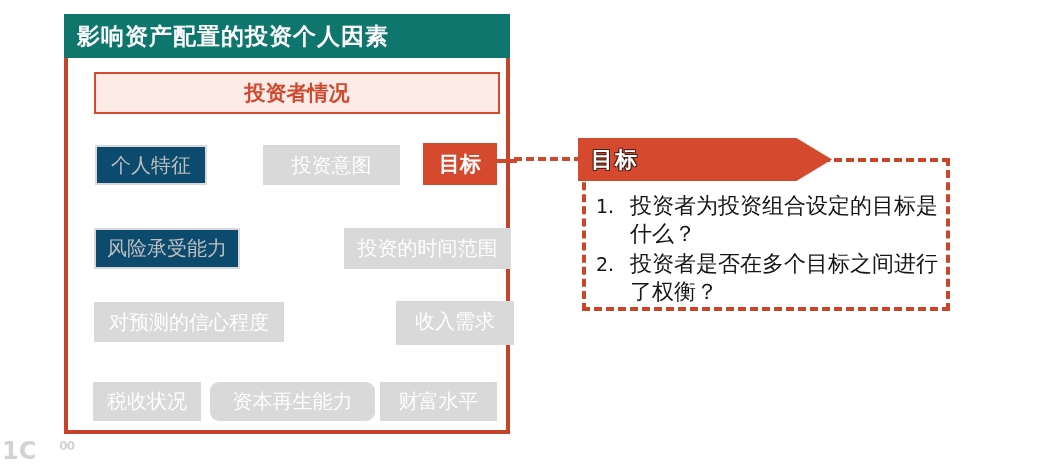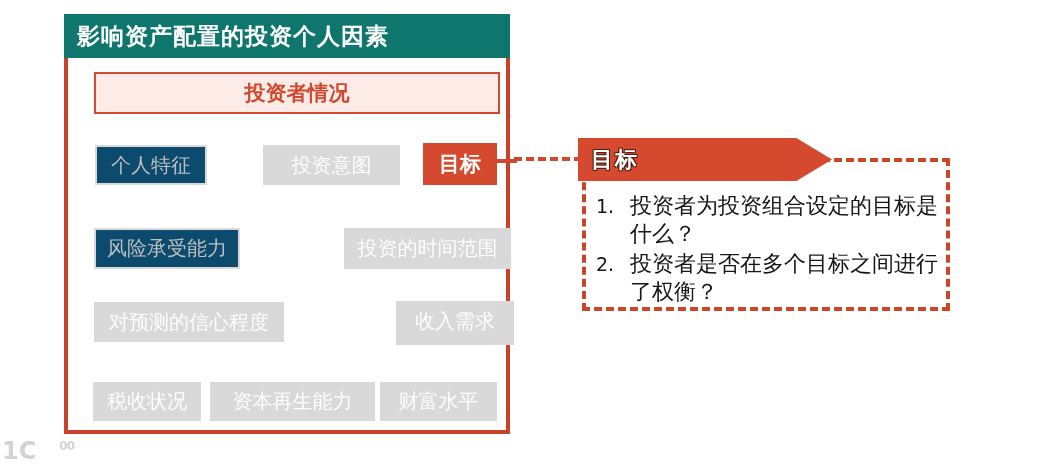--- a/index.html
+++ b/index.html
@@ -28,21 +28,21 @@
   .fbox.accent  { background: #d5492e; color: #ffffff; font-weight: bold; }
 
   .b0 { left: 95px;  top: 145px; width: 112px; height: 40px; line-height: 36px; }
   .b1 { left: 263px; top: 145px; width: 137px; height: 40px; line-height: 40px; }
   .b2 { left: 423px; top: 143px; width: 74px;  height: 42px; line-height: 42px; font-size: 21px; }
   .b3 { left: 94px;  top: 228px; width: 146px; height: 41px; line-height: 37px; }
   .b4 { left: 330px; top: 228px; width: 167px; height: 41px; line-height: 41px; margin-left: 14px; }
   .b5 { left: 94px;  top: 302px; width: 190px; height: 40px; line-height: 40px; }
   .b6 { left: 364px; top: 301px; width: 118px; height: 44px; line-height: 40px; margin-left: 32px; }
   .b7 { left: 93px;  top: 382px; width: 108px; height: 39px; line-height: 39px; }
-  .b8 { left: 210px; top: 382px; width: 165px; height: 39px; line-height: 39px; }
+  .b8 { left: 210px; top: 382px; width: 165px; height: 39px; line-height: 39px; border-radius: 9px; }
   .b9 { left: 380px; top: 382px; width: 117px; height: 39px; line-height: 39px; }
 
   
   .conn-solid {
     position: absolute; left: 497px; top: 159px; width: 20px; height: 4px;
     background: #d0492c;
   }
   .conn-dashed {
     position: absolute; left: 514px; top: 157px; width: 68px; height: 0;
     border-top: 4px dashed #d0492c;

